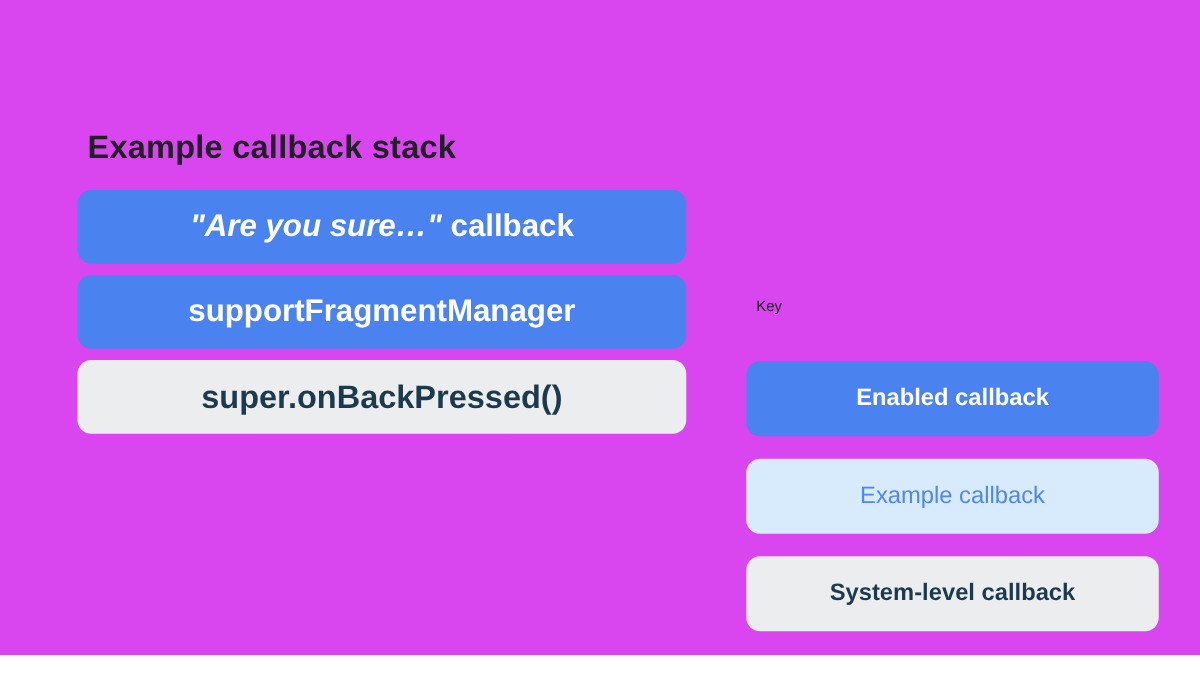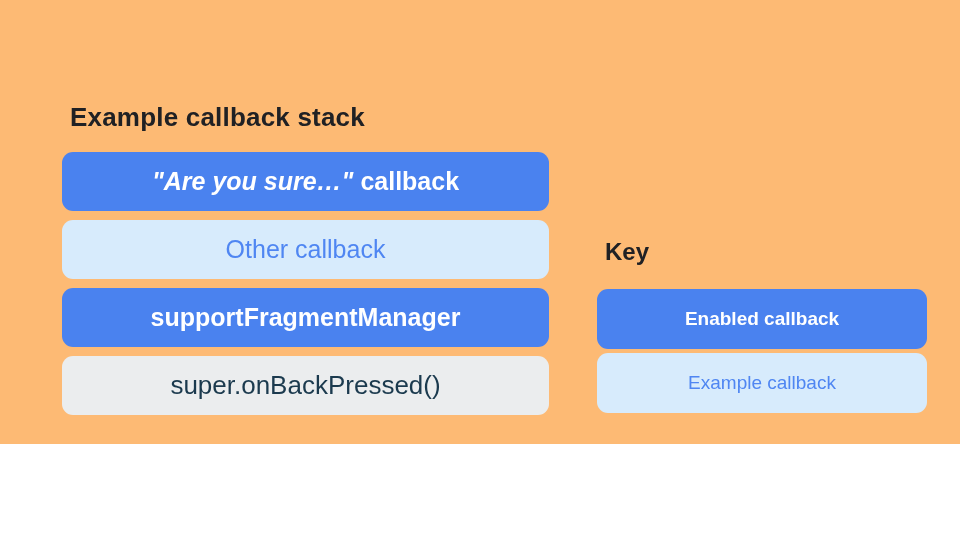--- a/index.html
+++ b/index.html
@@ -4,22 +4,22 @@
 <style>
   html, body {
     margin: 0;
     padding: 0;
     background: #ffffff;
     font-family: "Liberation Sans", "DejaVu Sans", sans-serif;
   }
   .canvas {
     position: relative;
     width: 960px;
-    height: 444px;
-    background: #fdba74;
+    height: 524px;
+    background: #d946ef;
     overflow: hidden;
   }
   .page-title {
     position: absolute;
     left: 70px;
     top: 102px;
     font-size: 26px;
     font-weight: 600;
     color: var(--title_text, #202124);
     letter-spacing: 0.2px;
@@ -30,32 +30,32 @@
     top: 152px;
     width: 487px;
     display: flex;
     flex-direction: column;
     gap: 9px;
   }
   .key-title {
     position: absolute;
     left: 605px;
     top: 238px;
-    font-size: 24px;
-    font-weight: 700;
+    font-size: 12px;
+    font-weight: 400;
     color: var(--title_text, #202124);
   }
   .key-column {
     position: absolute;
     left: 597px;
     top: 289px;
     width: 330px;
     display: flex;
     flex-direction: column;
-    gap: 4px;
+    gap: 18px;
   }
   .box {
     border-radius: 11px;
     display: flex;
     align-items: center;
     justify-content: center;
     text-align: center;
   }
   .stack-column .box { height: 59px; font-size: 25px; }
   .key-column .box { height: 60px; font-size: 19px; }
@@ -65,51 +65,51 @@
     font-weight: bold;
   }
   .box.disabled {
     background: var(--disabled_bg, #d7ebfc);
     color: var(--disabled_text, #4f86f2);
     font-weight: 400;
   }
   .box.system {
     background: var(--system_bg, #ebedee);
     color: var(--system_text, #1b3a4e);
-    font-weight: 400;
+    font-weight: 700;
   }
   .stack-column .box.system { font-size: 26px; }
   .quoted-italic { font-style: italic; font-weight: bold; }
 </style>
 </head>
 <body>
 
 <div class="canvas">
 
   <div class="page-title">Example callback stack</div>
 
   <div class="stack-column">
     <div class="box enabled">
       <span><span class="quoted-italic">"Are you sure…"</span><span> callback</span></span>
-    </div>
-    <div class="box disabled">
-      <span>Other callback</span>
     </div>
     <div class="box enabled">
       <span>supportFragmentManager</span>
     </div>
     <div class="box system">
       <span>super.onBackPressed()</span>
     </div>
   </div>
 
   <div class="key-title">Key</div>
 
   <div class="key-column">
     <div class="box enabled">
       <span>Enabled callback</span>
     </div>
     <div class="box disabled">
       <span>Example callback</span>
     </div>
+    <div class="box system">
+      <span>System-level callback</span>
+    </div>
   </div>
 
 </div>
 
 </body></html>

